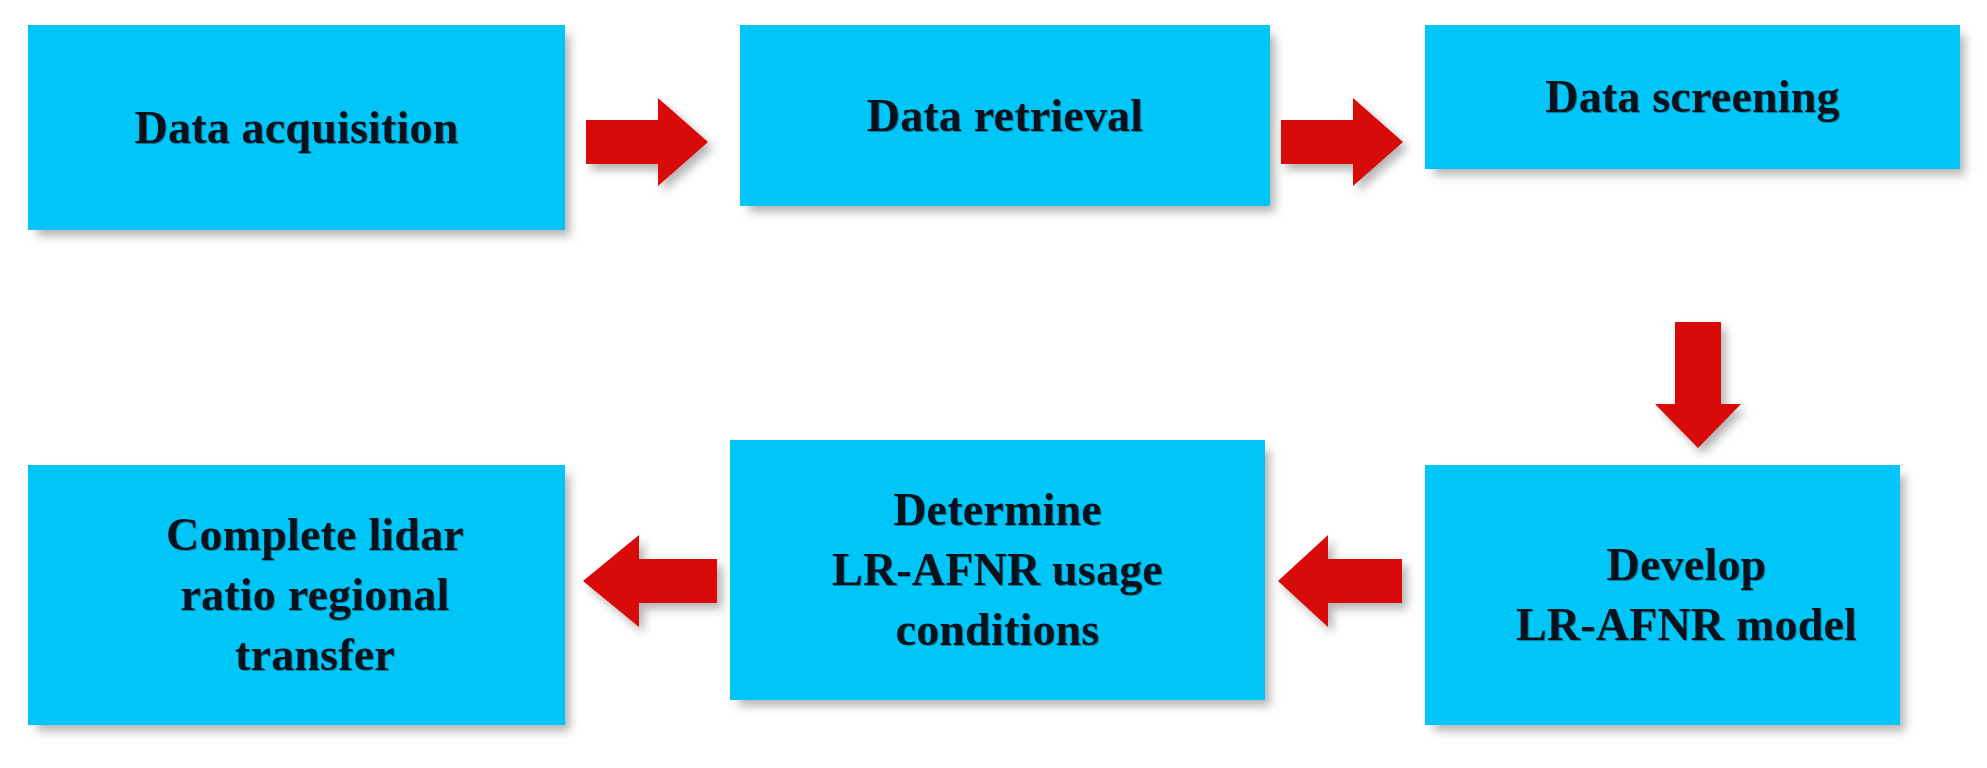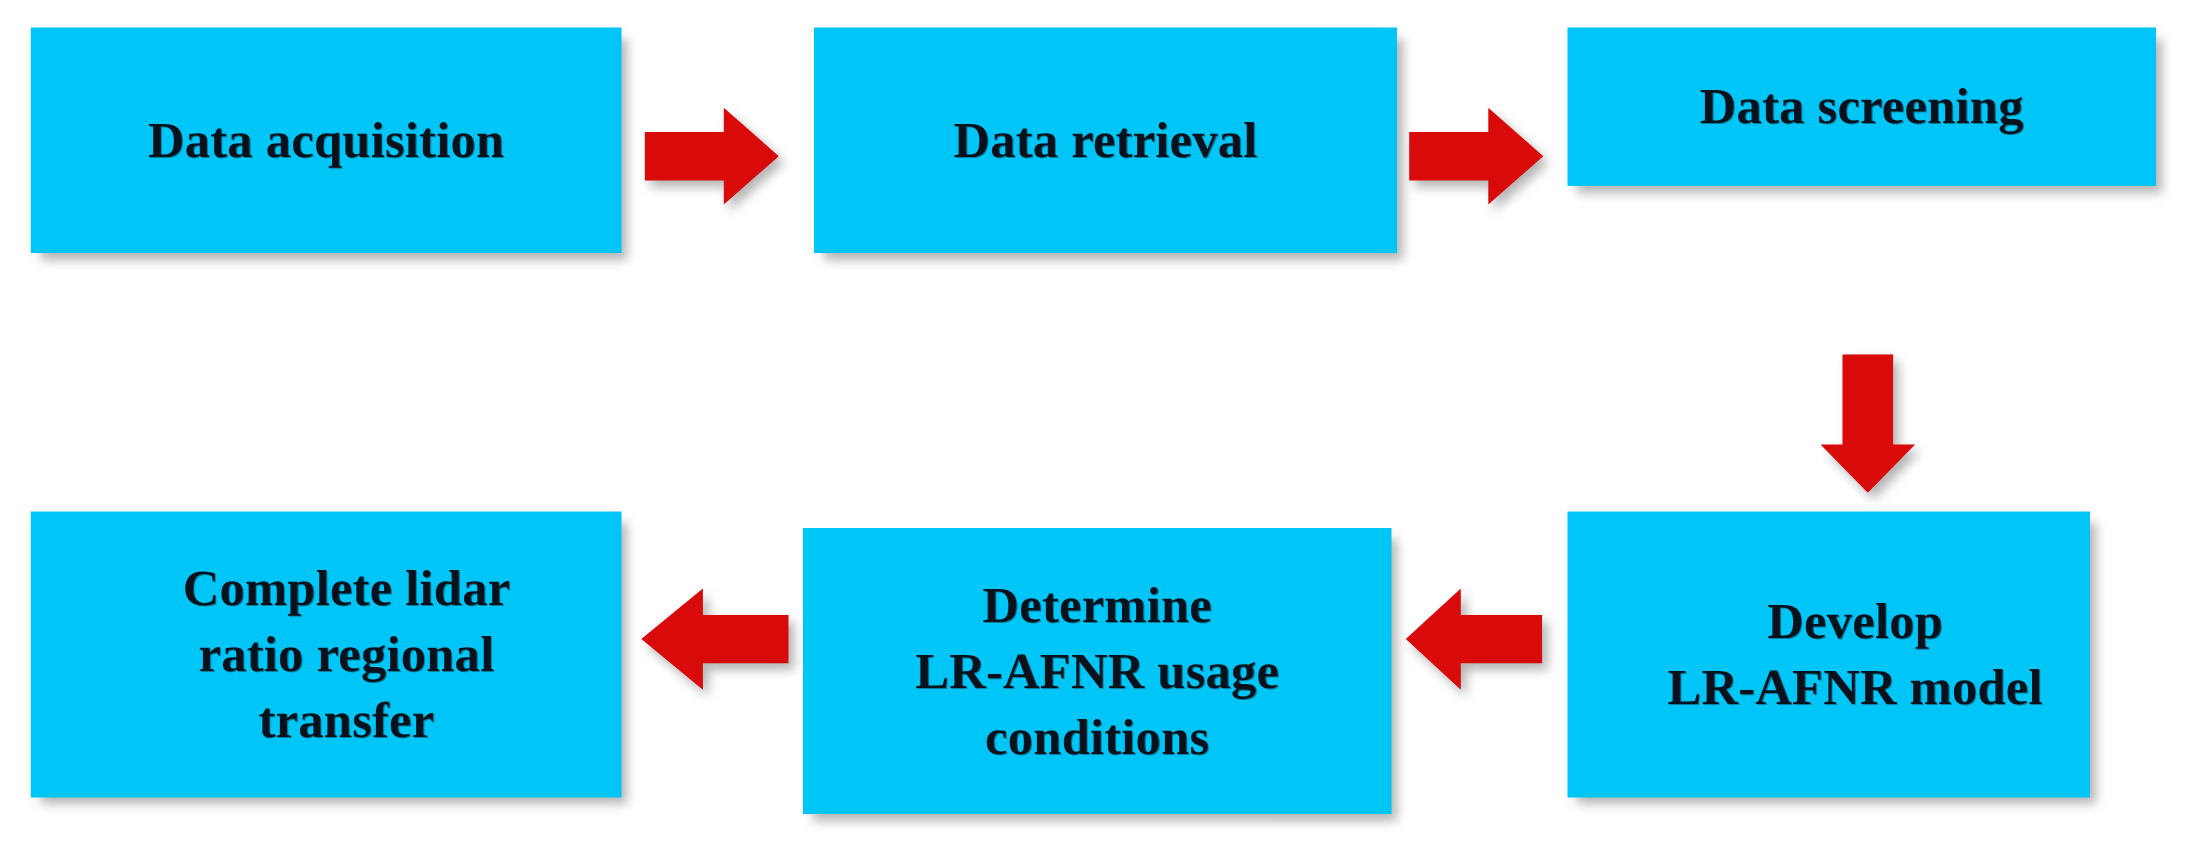--- a/index.html
+++ b/index.html
@@ -33,25 +33,25 @@
     font-size: 46px;
     line-height: 1.30;
     letter-spacing: 0.2px;
     white-space: pre-line;
     text-shadow: 1px 1px 0 rgba(0,0,0,0.35);
     padding: 0 14px;
   }
 
   
   #box-data-acquisition  { left: 28px;   top: 25px;  width: 537px; height: 205px; }
-  #box-data-retrieval    { left: 740px;  top: 25px;  width: 530px; height: 205px; }
+  #box-data-retrieval    { left: 740px;  top: 25px;  width: 530px; height: 181px; }
   #box-data-screening    { left: 1425px; top: 25px;  width: 535px; height: 144px; }
 
   #box-complete-transfer { left: 28px;   top: 465px; width: 537px; height: 260px; padding-left: 37px; }
-  #box-determine-usage   { left: 730px;  top: 480px; width: 535px; height: 260px; }
+  #box-determine-usage   { left: 730px;  top: 440px; width: 535px; height: 260px; }
   #box-develop-model     { left: 1425px; top: 465px; width: 475px; height: 260px; padding-left: 48px; }
 
   
   .arrow {
     position: absolute;
     filter: drop-shadow(5px 6px 5px rgba(130,130,130,0.6));
   }
   .arrow svg { display: block; width: 100%; height: 100%; }
   .arrow-fill { fill: #d90a0a; }
 

